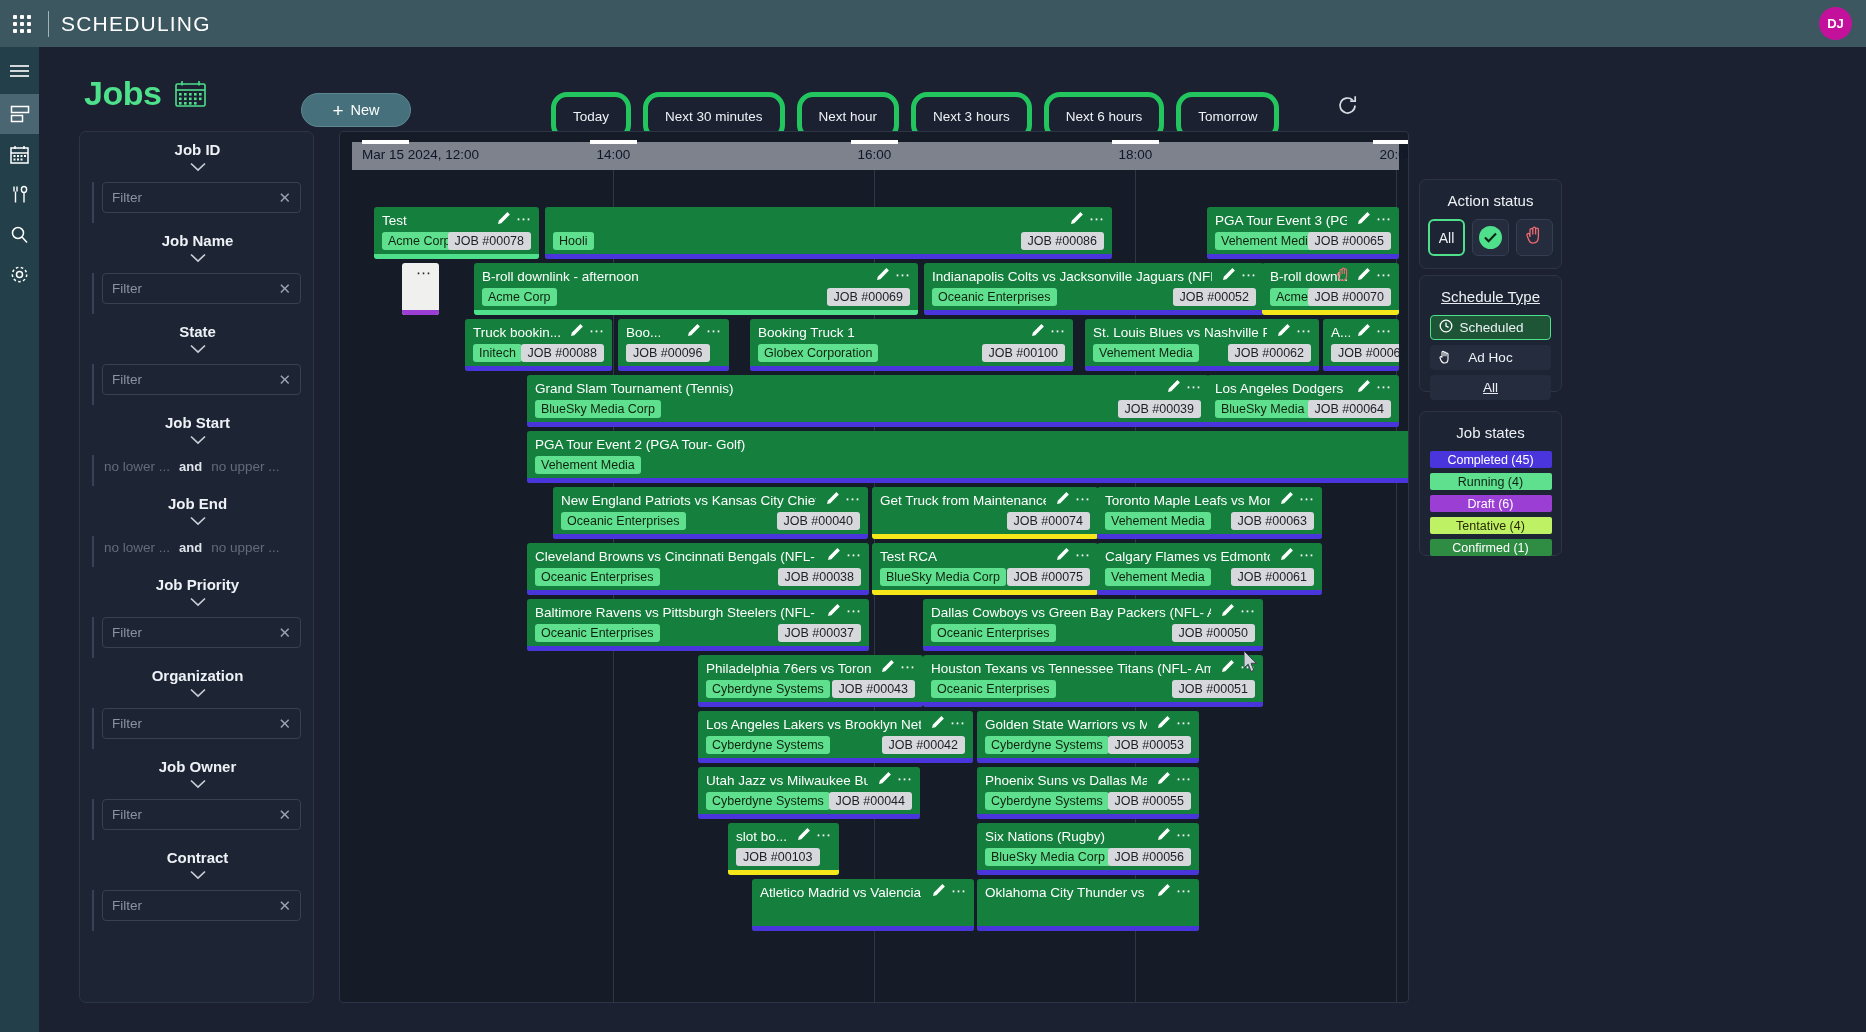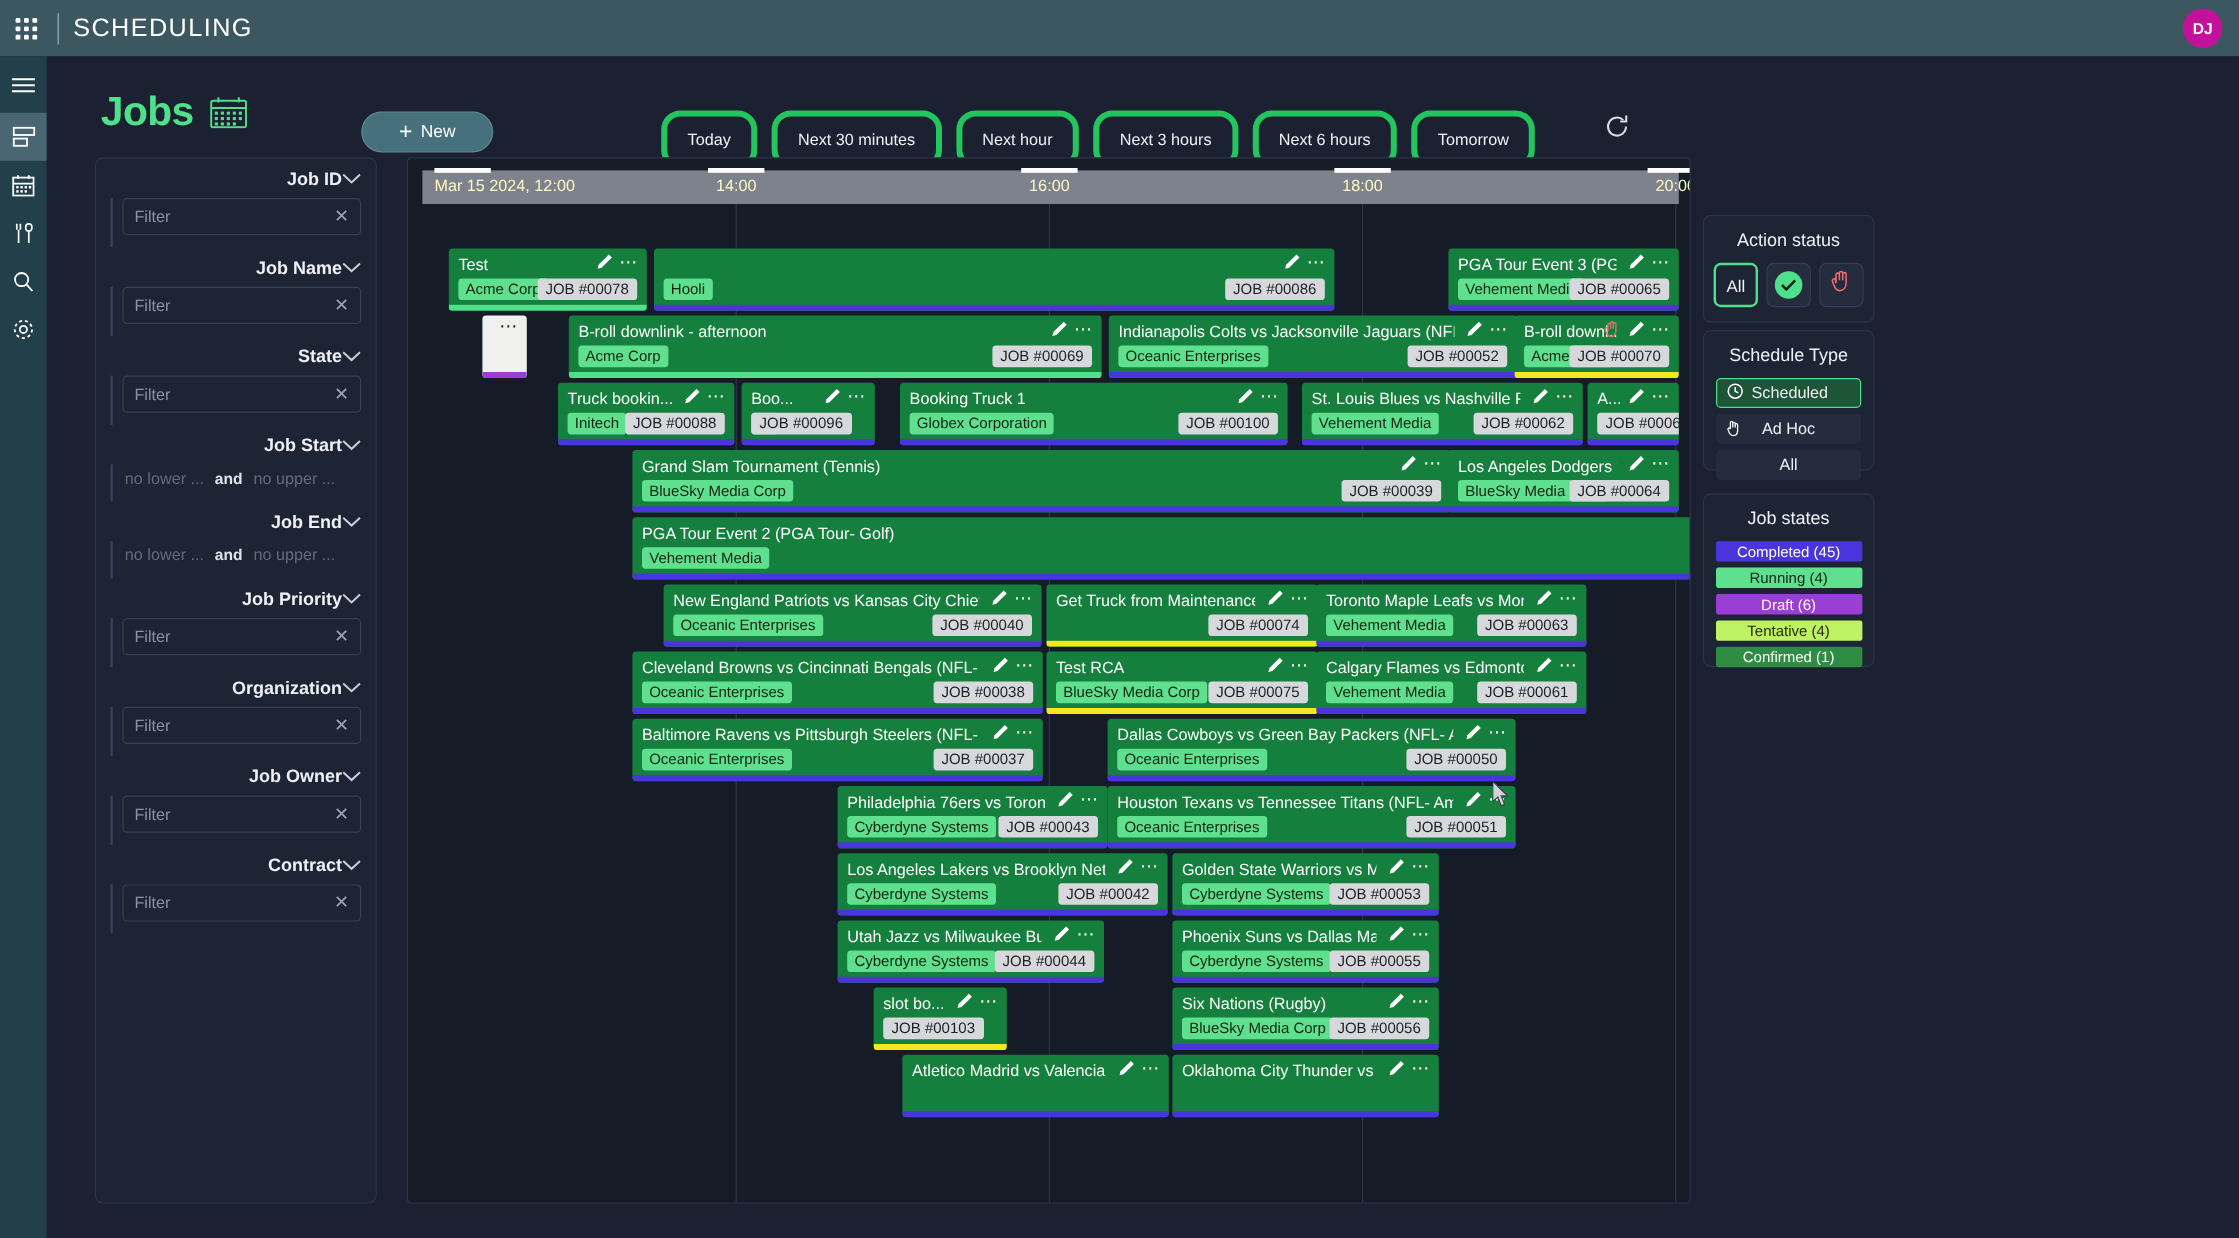--- a/index.html
+++ b/index.html
@@ -50,21 +50,21 @@
     overflow:hidden;
   }
   .f-top{ height:41px; display:flex; align-items:center; padding:0 12px; gap:8px; }
   .f-top .mag{ opacity:.75; }
   .f-active{ margin-left:auto; display:flex; align-items:center; gap:9px; }
   .f-active .lbl{ font-size:14.5px; color:#dfe3ea; }
   .toggle{ width:37px; height:18px; border-radius:9px; background:#7e8794; position:relative; cursor:pointer; }
   .toggle i{ position:absolute; left:1px; top:1px; width:16px; height:16px; border-radius:50%; background:#fff; }
   .chev{ cursor:pointer; }
   .f-group{ padding:0 12px; }
-  .f-glabel{ display:flex; align-items:center; justify-content:flex-end; padding:9px 0 7px 2px; }
+  .f-glabel{ display:flex; align-items:center; justify-content:center; padding:9px 0 7px 2px;flex-direction:column; }
   .f-glabel span{ font-size:15px; font-weight:700; color:#eef1f6; }
   .f-body{ border-left:2px solid #39415a; padding-left:8px; padding-bottom:10px; }
   .f-input{
     height:31px; border:1px solid #39414f; border-radius:4px; background:transparent;
     display:flex; align-items:center; padding:0 9px; position:relative;
   }
   .f-input .ph{ font-size:13.5px; color:#8b93a3; }
   .f-input .x{ margin-left:auto; color:#9aa2b1; font-size:15px; cursor:pointer; line-height:1; }
   .f-range{ display:flex; align-items:center; gap:9px; padding:4px 0 2px 2px; }
   .f-range .lo,.f-range .hi{ font-size:13.5px; color:#636b7c; }
@@ -88,21 +88,21 @@
   
   #timeline{
     position:absolute; left:300px; top:84px; width:1070px; height:872px;
     background:#161b28; border:1px solid #2c3446; border-radius:4px; overflow:hidden;
   }
   #ruler{
     position:absolute; left:12px; top:10px; width:1047px; height:28px; background:#7d828c;
   }
   .tick{ position:absolute; top:0; height:28px; }
   .tick .bar{ position:absolute; left:0; top:-2px; width:47px; height:4px; background:#fff; }
-  .tick .lbl{ position:absolute; left:0; top:5px; font-size:13.5px; color:#fef9c3; white-space:nowrap; }
+  .tick .lbl{ position:absolute; left:0; top:5px; font-size:13.5px; color:#0f172a; white-space:nowrap; }
   .tick.right .bar{ left:-23px; }
   .tick.right .lbl{ left:-23px; text-align:center; width:47px; }
 
   .vline{ position:absolute; top:38px; width:1px; height:834px; background:#2f3647; }
 
   
   .card{
     position:absolute; background:#15803d; border-radius:3px; overflow:hidden;
     cursor:pointer; color:#fff;
   }
@@ -134,21 +134,21 @@
   #p-action{ top:132px; width:143px; height:90px; }
   #act-row{ display:flex; justify-content:center; gap:7px; }
   .act-btn{
     width:37px; height:37px; border-radius:6px; background:#242c3d; border:1px solid #353e52;
     display:flex; align-items:center; justify-content:center; cursor:pointer;
   }
   .act-btn.sel{ border:2px solid #4ee08a; background:#1d2433; }
   .act-btn .alltxt{ font-size:14px; color:#eef1f6; }
   .act-check{ width:23px; height:23px; border-radius:50%; background:#4ee08a; display:flex; align-items:center; justify-content:center; }
 
-  #p-sched{ top:228px; width:143px; height:117px; }
+  #p-sched{ top:228px; width:143px; height:117px;text-decoration:underline; }
   .s-opt{
     width:121px; margin:0 auto 5px; height:25px; border-radius:4px; background:#242c3d;
     display:flex; align-items:center; gap:7px; padding-left:8px; font-size:13.5px; color:#eef1f6;
     cursor:pointer; position:relative;
   }
   .s-opt.sel{ background:#1d5536; border:1.5px solid #4ee08a; }
   .s-opt .s-lbl{ position:absolute; left:0; width:121px; text-align:center; pointer-events:none; }
   .s-opt.plain{ justify-content:center; padding-left:0; }
 
   #p-states{ top:364px; width:143px; height:145px; }

